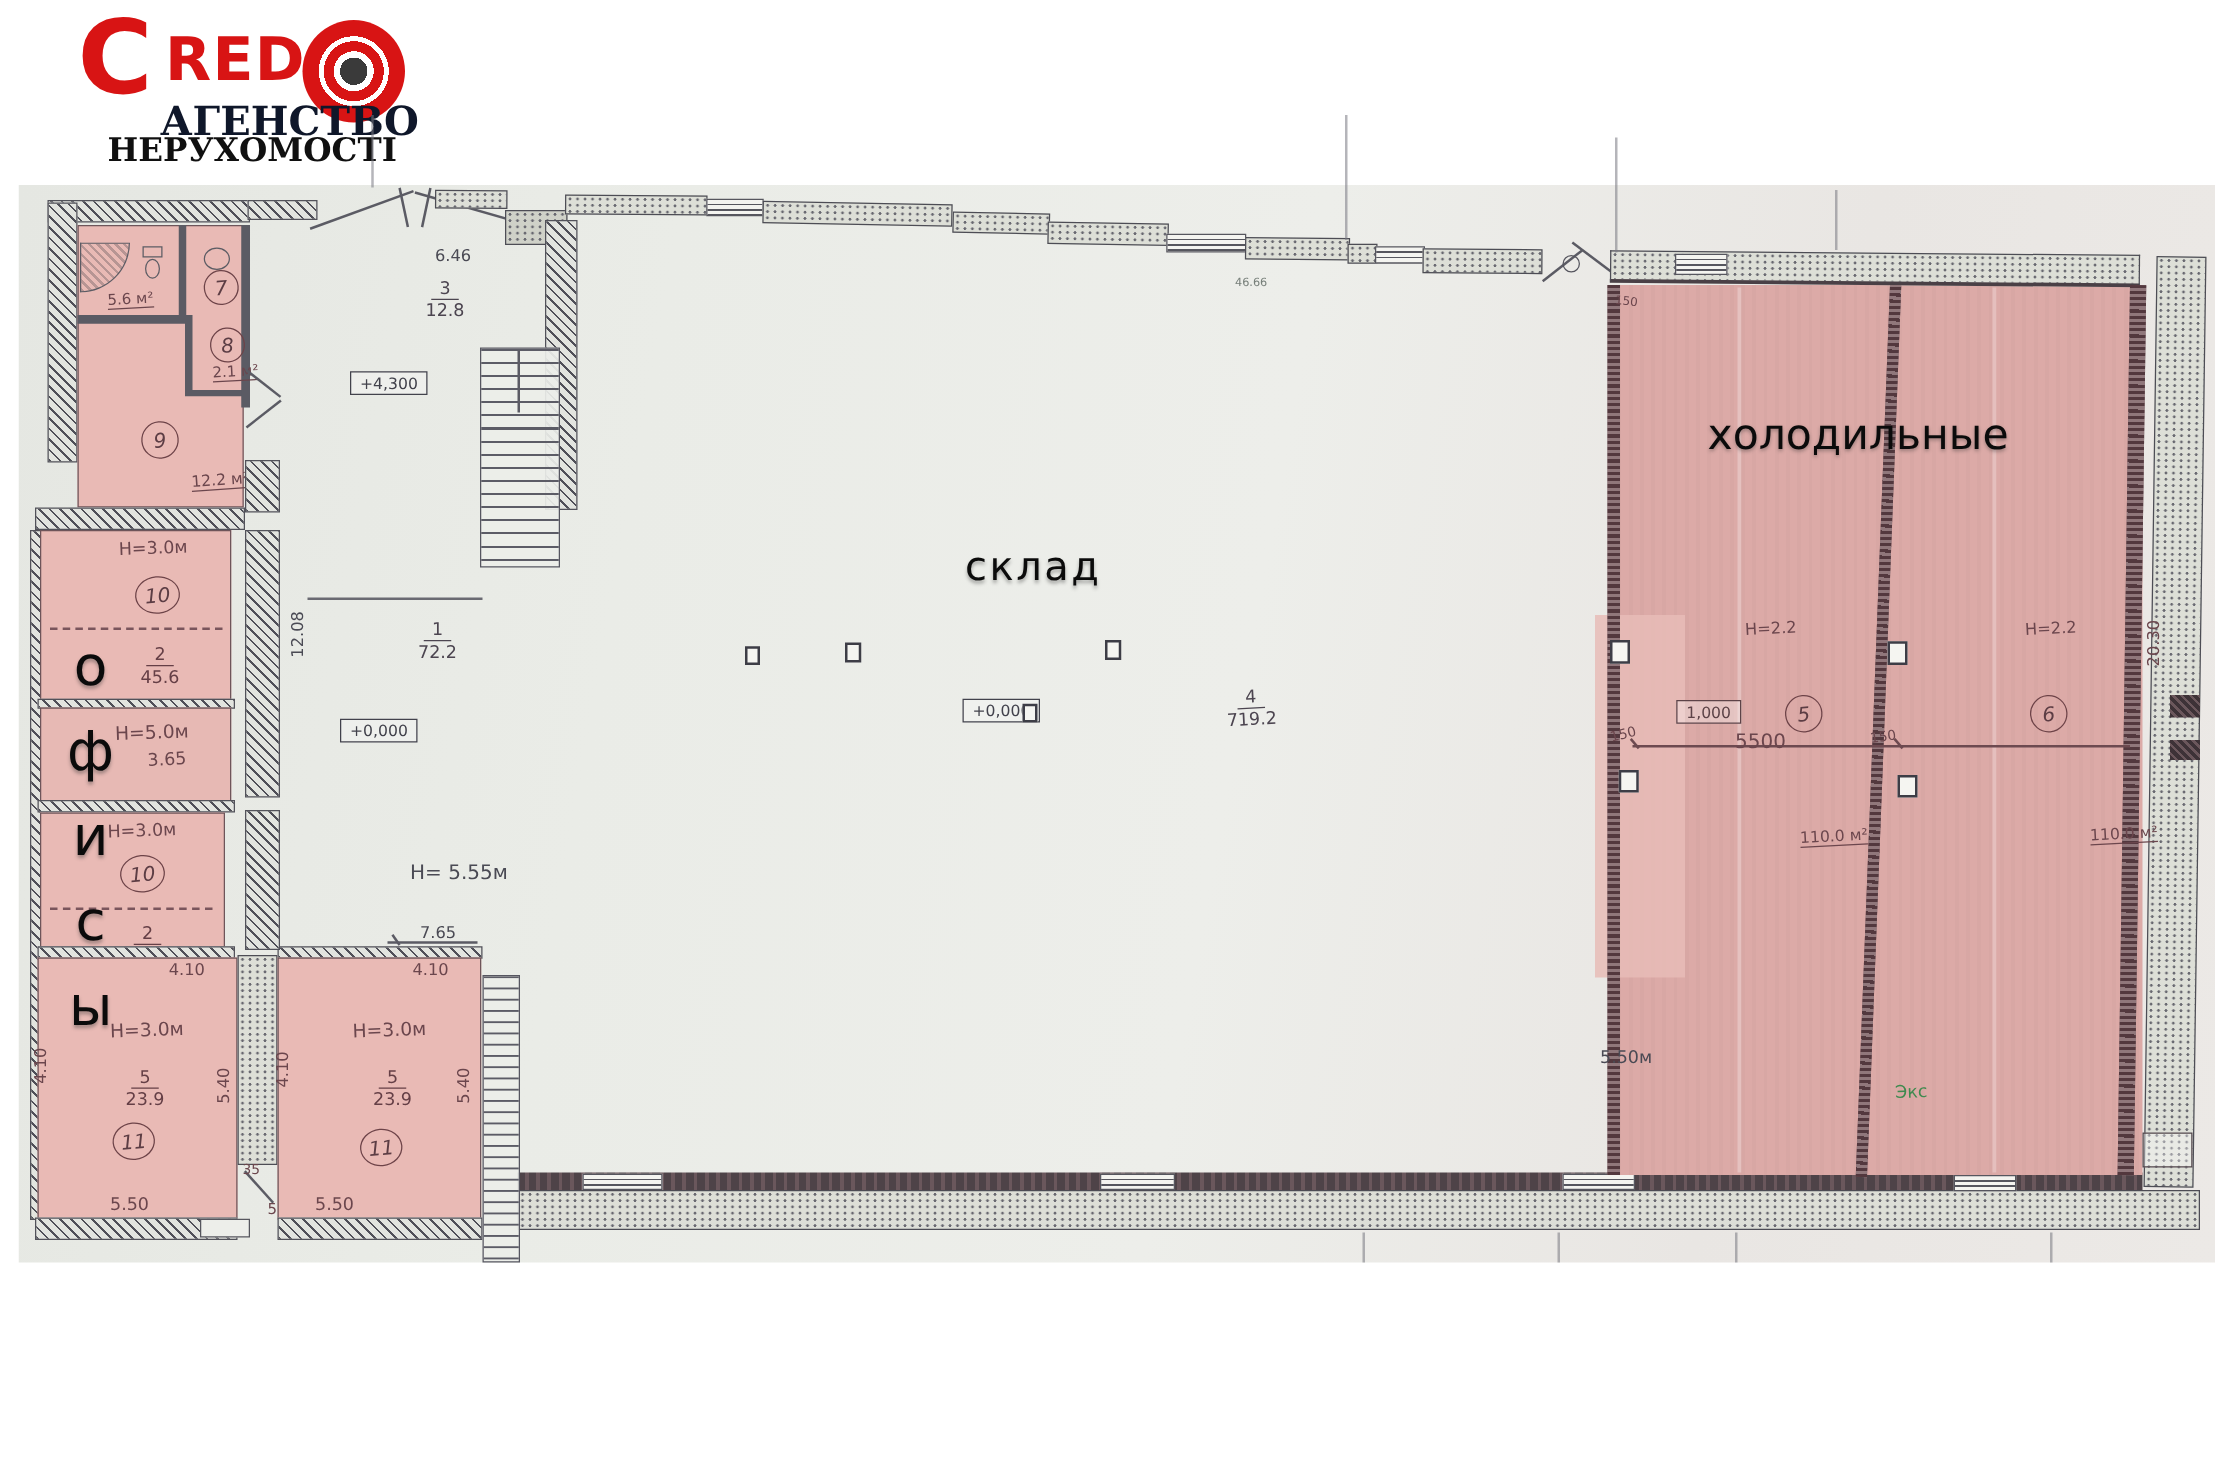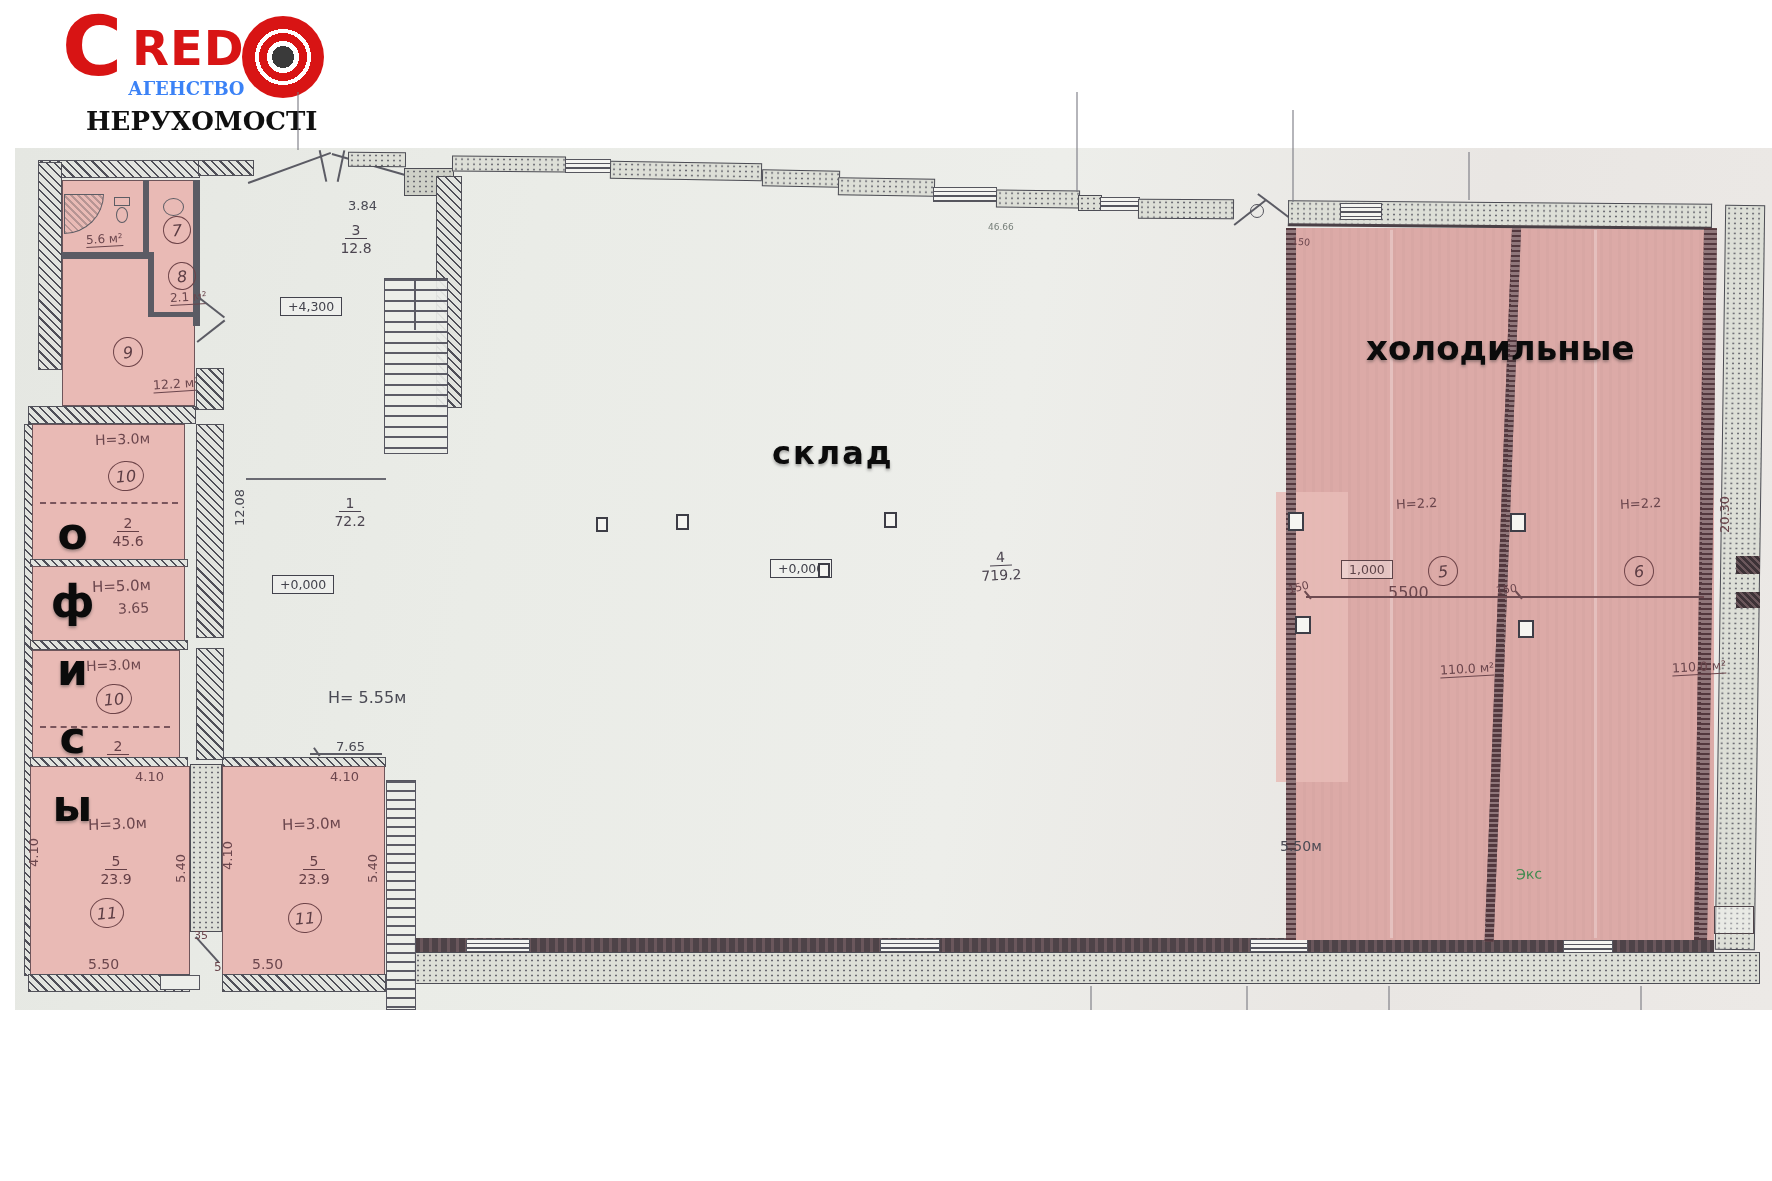--- a/index.html
+++ b/index.html
@@ -16,37 +16,37 @@
   .stair{border:1.6px solid #565660;background-color:rgba(236,238,233,.92);background-image:repeating-linear-gradient(to bottom,#5c5c66 0 1.6px,transparent 1.6px 10.5px)}
   .cnum{border:1.6px solid #6d4348;border-radius:50%;display:flex;align-items:center;justify-content:center;font-size:16px;font-style:italic;color:#5c3d44;transform:rotate(-5deg)}
   .frac{text-align:center;color:#4c4550;line-height:1.15}
   .frac .ft{display:inline-block;padding:0 7px;border-bottom:1.5px solid #4c4550;font-size:14px}
   .frac .fb{font-size:14px;padding-top:1px}
   .pfrac,.pfrac .fb{color:#653f46}
   .pfrac .ft{border-color:#653f46;color:#653f46}
   .ebox{border:1.5px solid #42424c;color:#42424c;font-size:12.5px;padding:1px 7px;background:rgba(250,250,248,.35);white-space:nowrap}
   .dim{font-size:13px;color:#4a4a54;white-space:nowrap}
   .pdim{color:#6b464d}
-  .ov{font-weight:700;color:#0b0b0b;text-shadow:0 2px 3px rgba(50,50,50,.4)}
+  .ov{font-weight:400;color:#0b0b0b;text-shadow:0 2px 3px rgba(50,50,50,.4)}
   .dash{border-top:2.4px dashed #7a555c}
   .ln{background:#5b5b64}
   .xl{background:rgba(120,120,130,.55)}
   .serif{font-family:"DejaVu Serif",serif}
 </style>
 </head>
 <body>
 
 <div id="page">
 
   <div class="a" style="left:40px;top:0;width:320px;height:140px">
     <span class="a" style="left:22px;top:6px;font-size:82px;font-weight:800;color:#d81414;line-height:1">C</span>
     <span class="a" style="left:92px;top:24px;font-size:48px;font-weight:800;color:#d81414;letter-spacing:1px;line-height:1">RED</span>
     <span class="a" style="left:202px;top:16px;width:82px;height:82px;border-radius:50%;
                  background:radial-gradient(circle,#3a3a3a 0 11px,#fff 11px 16px,#d81414 16px 24px,#fff 24px 28px,#d81414 28px 41px)"></span>
-    <span class="a serif" style="left:88px;top:78px;font-size:18px;font-weight:700;color:#3b82f6">АГЕНСТВО</span>
+    <span class="a serif" style="left:88px;top:78px;font-size:32px;font-weight:700;color:#0f172a">АГЕНСТВО</span>
     <span class="a serif" style="left:46px;top:106px;font-size:26px;font-weight:700;color:#101010">НЕРУХОМОСТІ</span>
   </div>
 
   <div class="a" style="left:15px;top:148px;width:1757px;height:862px;
               background:linear-gradient(100deg,#e5e7e2 0%,#eaece7 28%,#edeeea 55%,#e9e6e3 78%,#ece9e6 100%)"></div>
 
   <div class="a hw" style="left:38px;top:160px;width:162px;height:18px"></div>
   <div class="a hw" style="left:38px;top:162px;width:24px;height:208px"></div>
   <div class="a pr" style="left:62px;top:180px;width:133px;height:226px"></div>
   <div class="a ln" style="left:62px;top:252px;width:88px;height:7px"></div>
@@ -157,21 +157,21 @@
 
   <div class="a hw" style="left:198px;top:160px;width:56px;height:16px"></div>
   <span class="a ln" style="left:248px;top:182px;width:88px;height:1.5px;transform:rotate(-20deg);transform-origin:left center"></span>
   <span class="a ln" style="left:332px;top:153px;width:116px;height:1.5px;transform:rotate(16deg);transform-origin:left center"></span>
   <span class="a ln" style="left:322px;top:150px;width:1.5px;height:32px;transform:rotate(-12deg)"></span>
   <span class="a ln" style="left:340px;top:150px;width:1.5px;height:32px;transform:rotate(12deg)"></span>
   <div class="a sw" style="left:348px;top:152px;width:58px;height:15px;transform:rotate(.3deg)"></div>
   <div class="a sw" style="left:404px;top:168px;width:50px;height:28px;background-color:#cfd1c8"></div>
   <div class="a hw" style="left:436px;top:176px;width:26px;height:232px"></div>
 
-  <span class="a dim" style="left:348px;top:198px">3.84</span>
+  <span class="a dim" style="left:348px;top:198px">6.46</span>
   <div class="a frac" style="left:326px;top:221px;width:60px">
     <div class="ft">3</div>
     <div class="fb">12.8</div>
   </div>
   <div class="a ebox" style="left:280px;top:297px">+4,300</div>
 
   <div class="a stair" style="left:384px;top:278px;width:64px;height:176px"></div>
   <span class="a ln" style="left:414px;top:280px;width:2px;height:50px"></span>
   <span class="a ln" style="left:246px;top:478px;width:140px;height:2px;background:#6a6a72"></span>
 

